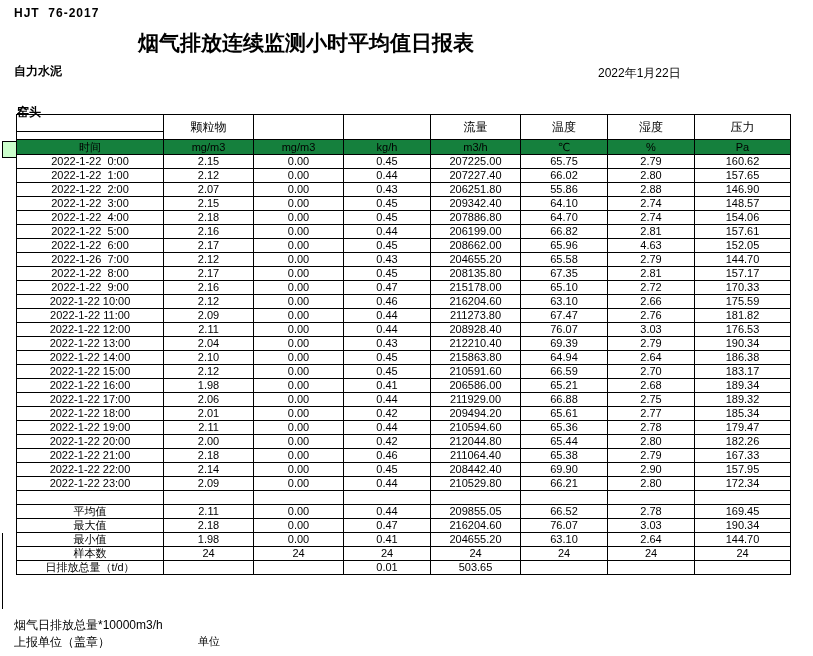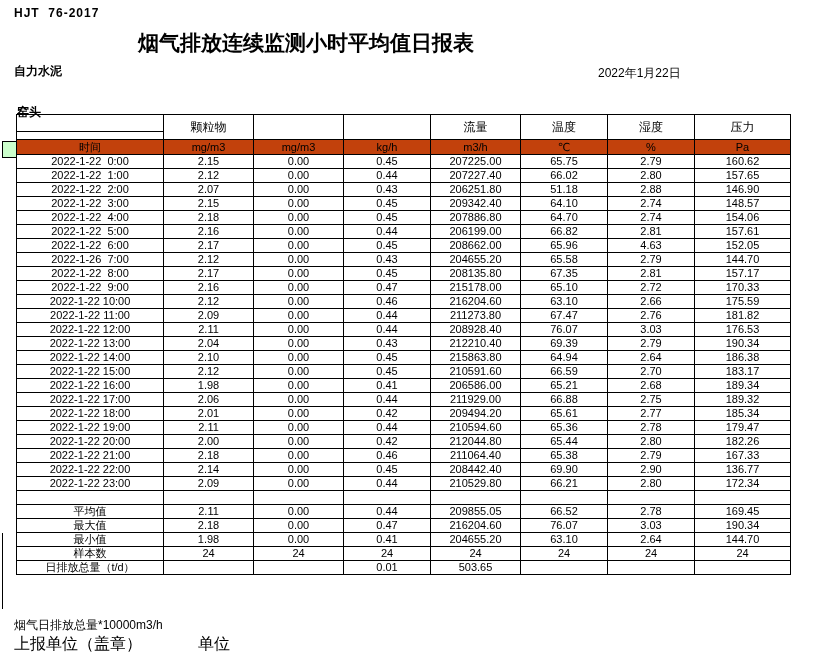--- a/index.html
+++ b/index.html
@@ -15,30 +15,30 @@
   #company{left:14px;top:63px;font-size:12px;font-weight:bold;}
   #location{left:17px;top:80px;font-size:12px;font-weight:bold;margin-top:24px;}
   #date{left:598px;top:65px;font-size:12px;}
   #table-wrap{left:16px;top:114px;}
   #report-table{border-collapse:collapse;table-layout:fixed;}
   #report-table td{
     border:1px solid #000;text-align:center;vertical-align:middle;
     font-size:11px;line-height:1;padding:0;white-space:pre;overflow:hidden;
   }
   #report-table td.group-cell{font-size:12px;}
-  #report-table tr.green-row td{background:#c2410c;}
+  #report-table tr.green-row td{background:#15803d;}
   #time-row-ext{
     left:2px;top:141px;width:14px;height:17px;background:#ccffcc;
     border-top:1px solid #000;border-bottom:1px solid #000;border-left:1px solid #000;
     box-sizing:border-box;
   }
   #summary-left-line{left:2px;top:533px;height:76px;width:0;border-left:1px solid #000;}
   #footer-note{left:14px;top:617px;font-size:12px;}
-  #footer-report-unit{left:14px;top:634px;font-size:16px;}
-  #footer-unit-label{left:198px;top:634px;font-size:16px;}
+  #footer-report-unit{left:14px;top:634px;font-size:12px;}
+  #footer-unit-label{left:198px;top:634px;font-size:11px;}
 </style>
 </head>
 <body>
 
 <div class="abs" id="doc-code">HJT  76-2017</div>
 
 <div class="abs" id="title-wrap">
   <span id="title">烟气排放连续监测小时平均值日报表</span>
 </div>
 
@@ -101,21 +101,21 @@
           <td>66.02</td>
           <td>2.80</td>
           <td>157.65</td>
         </tr>
         <tr style="height: 14px;">
           <td>2022-1-22  2:00</td>
           <td>2.07</td>
           <td>0.00</td>
           <td>0.43</td>
           <td>206251.80</td>
-          <td>51.18</td>
+          <td>55.86</td>
           <td>2.88</td>
           <td>146.90</td>
         </tr>
         <tr style="height: 14px;">
           <td>2022-1-22  3:00</td>
           <td>2.15</td>
           <td>0.00</td>
           <td>0.45</td>
           <td>209342.40</td>
           <td>64.10</td>
@@ -303,21 +303,21 @@
           <td>167.33</td>
         </tr>
         <tr style="height: 14px;">
           <td>2022-1-22 22:00</td>
           <td>2.14</td>
           <td>0.00</td>
           <td>0.45</td>
           <td>208442.40</td>
           <td>69.90</td>
           <td>2.90</td>
-          <td>136.77</td>
+          <td>157.95</td>
         </tr>
         <tr style="height: 14px;">
           <td>2022-1-22 23:00</td>
           <td>2.09</td>
           <td>0.00</td>
           <td>0.44</td>
           <td>210529.80</td>
           <td>66.21</td>
           <td>2.80</td>
           <td>172.34</td>

